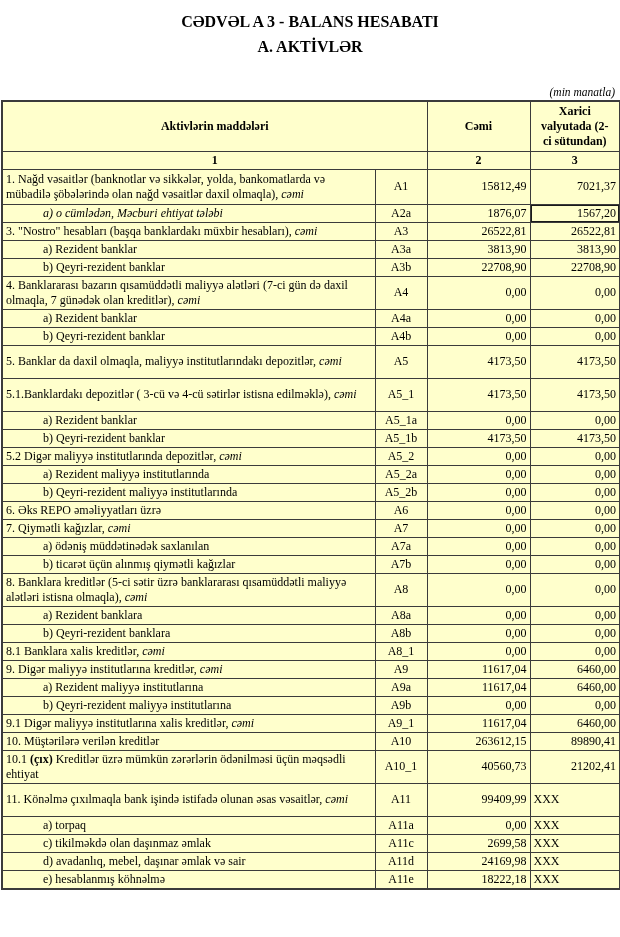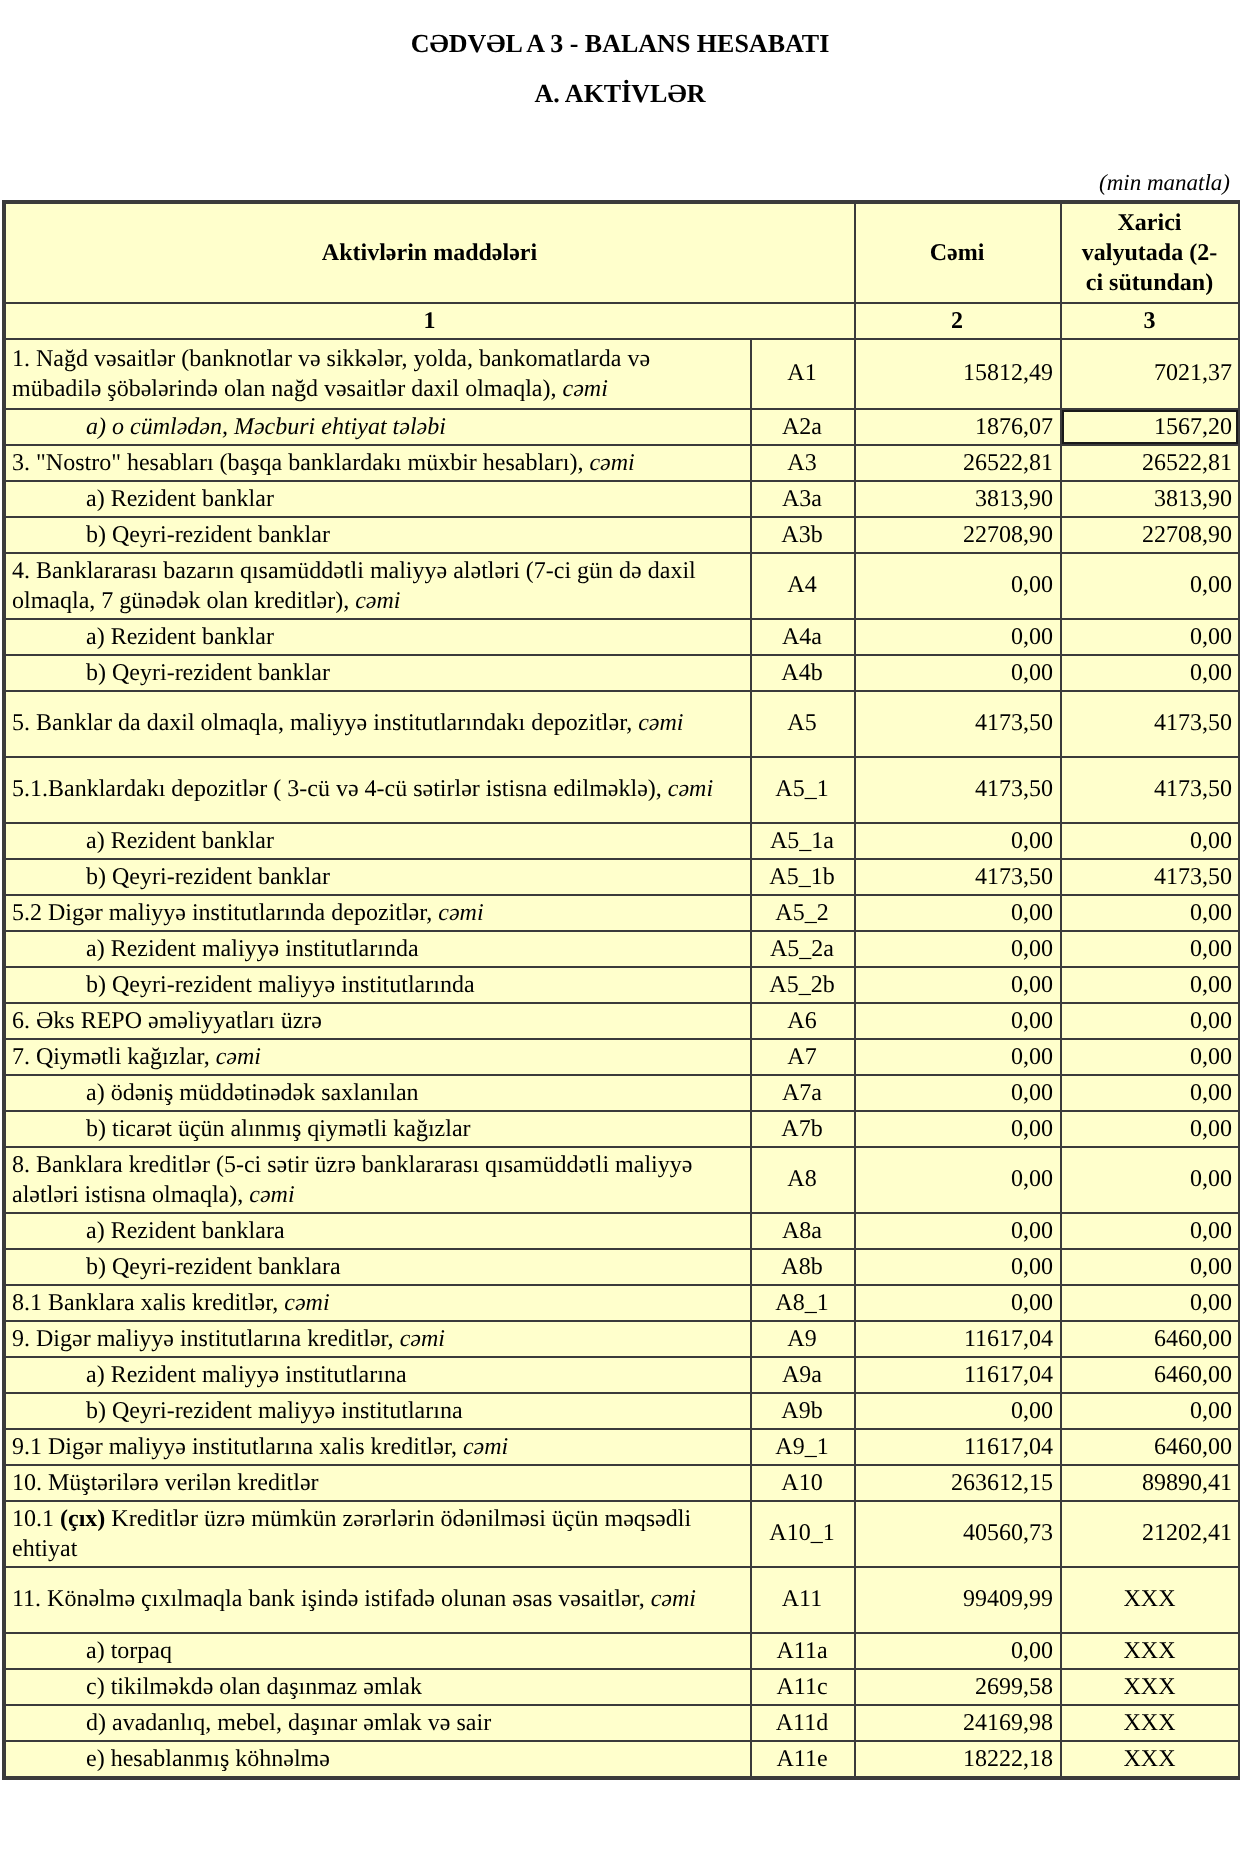--- a/index.html
+++ b/index.html
@@ -6,21 +6,21 @@
   html, body { width: 620px; background: #ffffff; }
   body {
     height: 937px;
     overflow: hidden;
     font-family: "Liberation Serif", "DejaVu Serif", serif;
     color: #000;
   }
   .doc-title {
     text-align: center;
     font-weight: bold;
-    font-size: 13px;
+    font-size: 16px;
     line-height: 25px;
     margin-top: 9px;
   }
   .unit-note {
     text-align: right;
     font-style: italic;
     font-size: 11.5px;
     margin-top: 27px;
     margin-bottom: 2px;
     padding-right: 5px;
@@ -50,21 +50,21 @@
   td.idx {
     font-weight: bold;
     text-align: center;
     font-size: 12.5px;
   }
   td.label { padding-left: 5px; padding-right: 4px; }
   td.label.indent { padding-left: 40px; }
   td.code { text-align: center; }
   td.num { text-align: right; padding-right: 9px; }
   td.white { background: #ffffff; }
-  td.xxx { text-align: center; padding-right: 3px; }
+  td.xxx { padding-right: 3px; }
   td.vtop { vertical-align: top; }
   td.sel { box-shadow: inset 0 0 0 1px #1a1a1a; border-color: #000; }
   .it { font-style: italic; }
   .bd { font-weight: bold; }
   .fh-line { display: block; }
 </style>
 </head>
 <body>
 
 <div class="doc-title">

